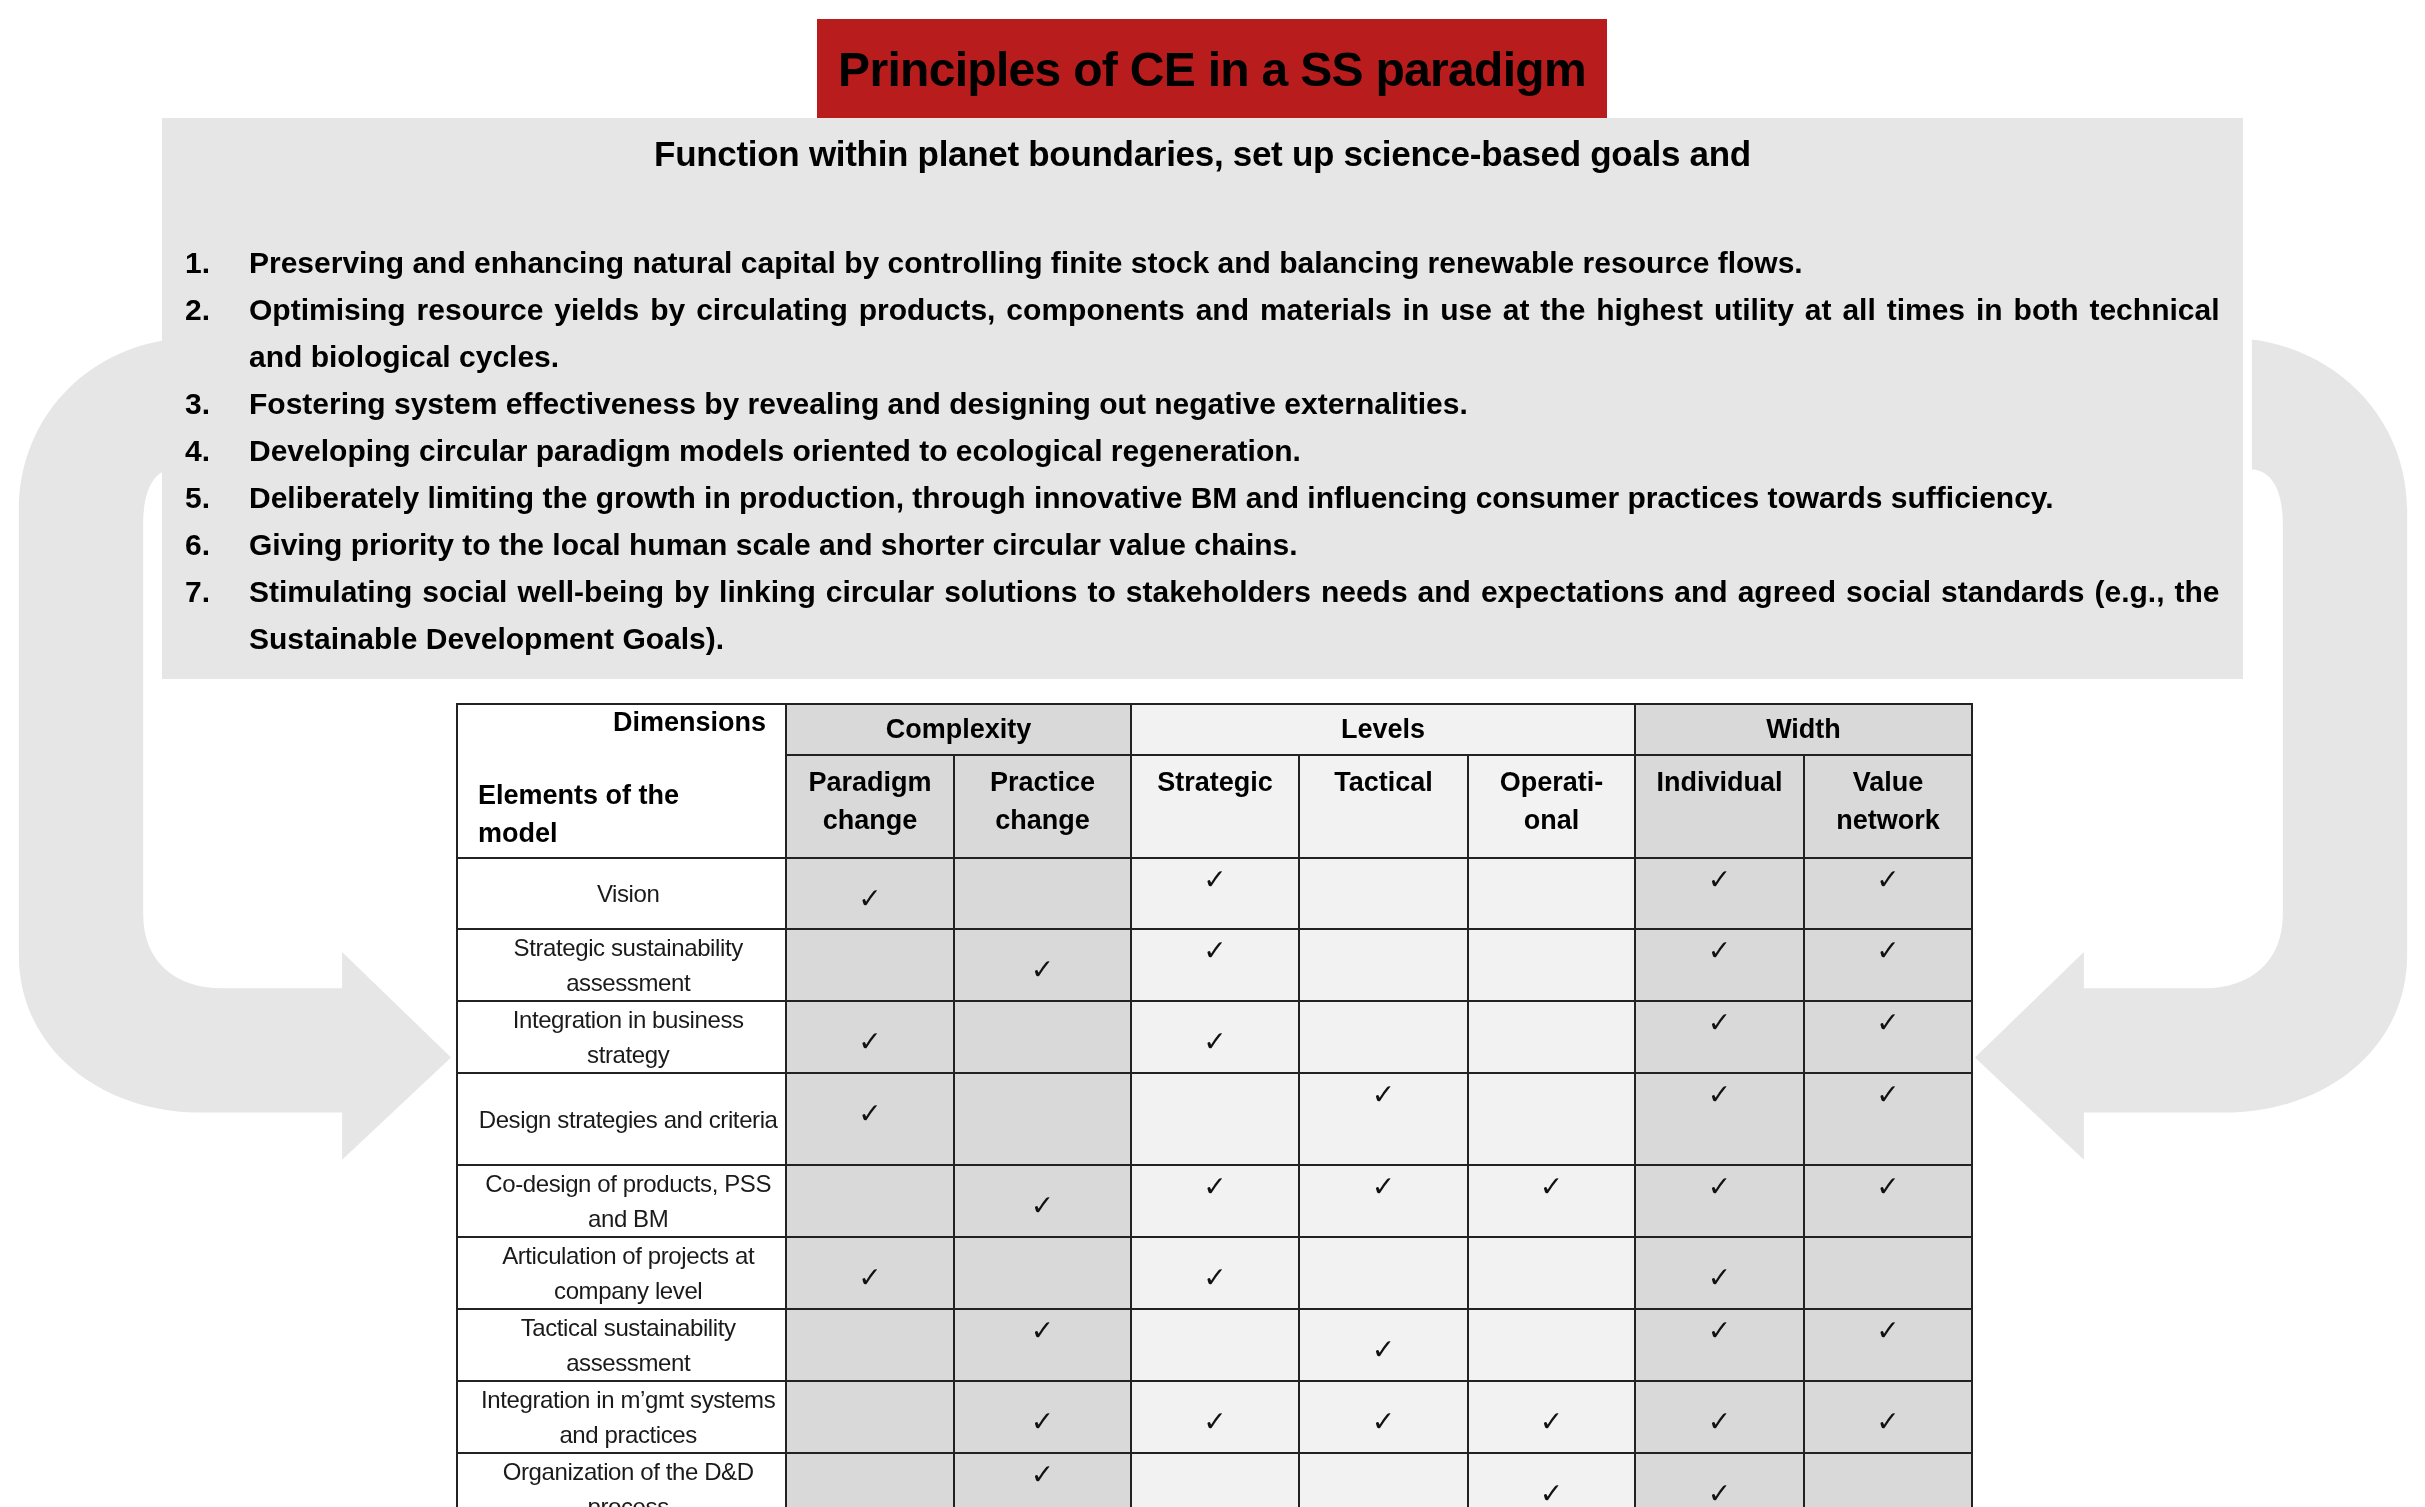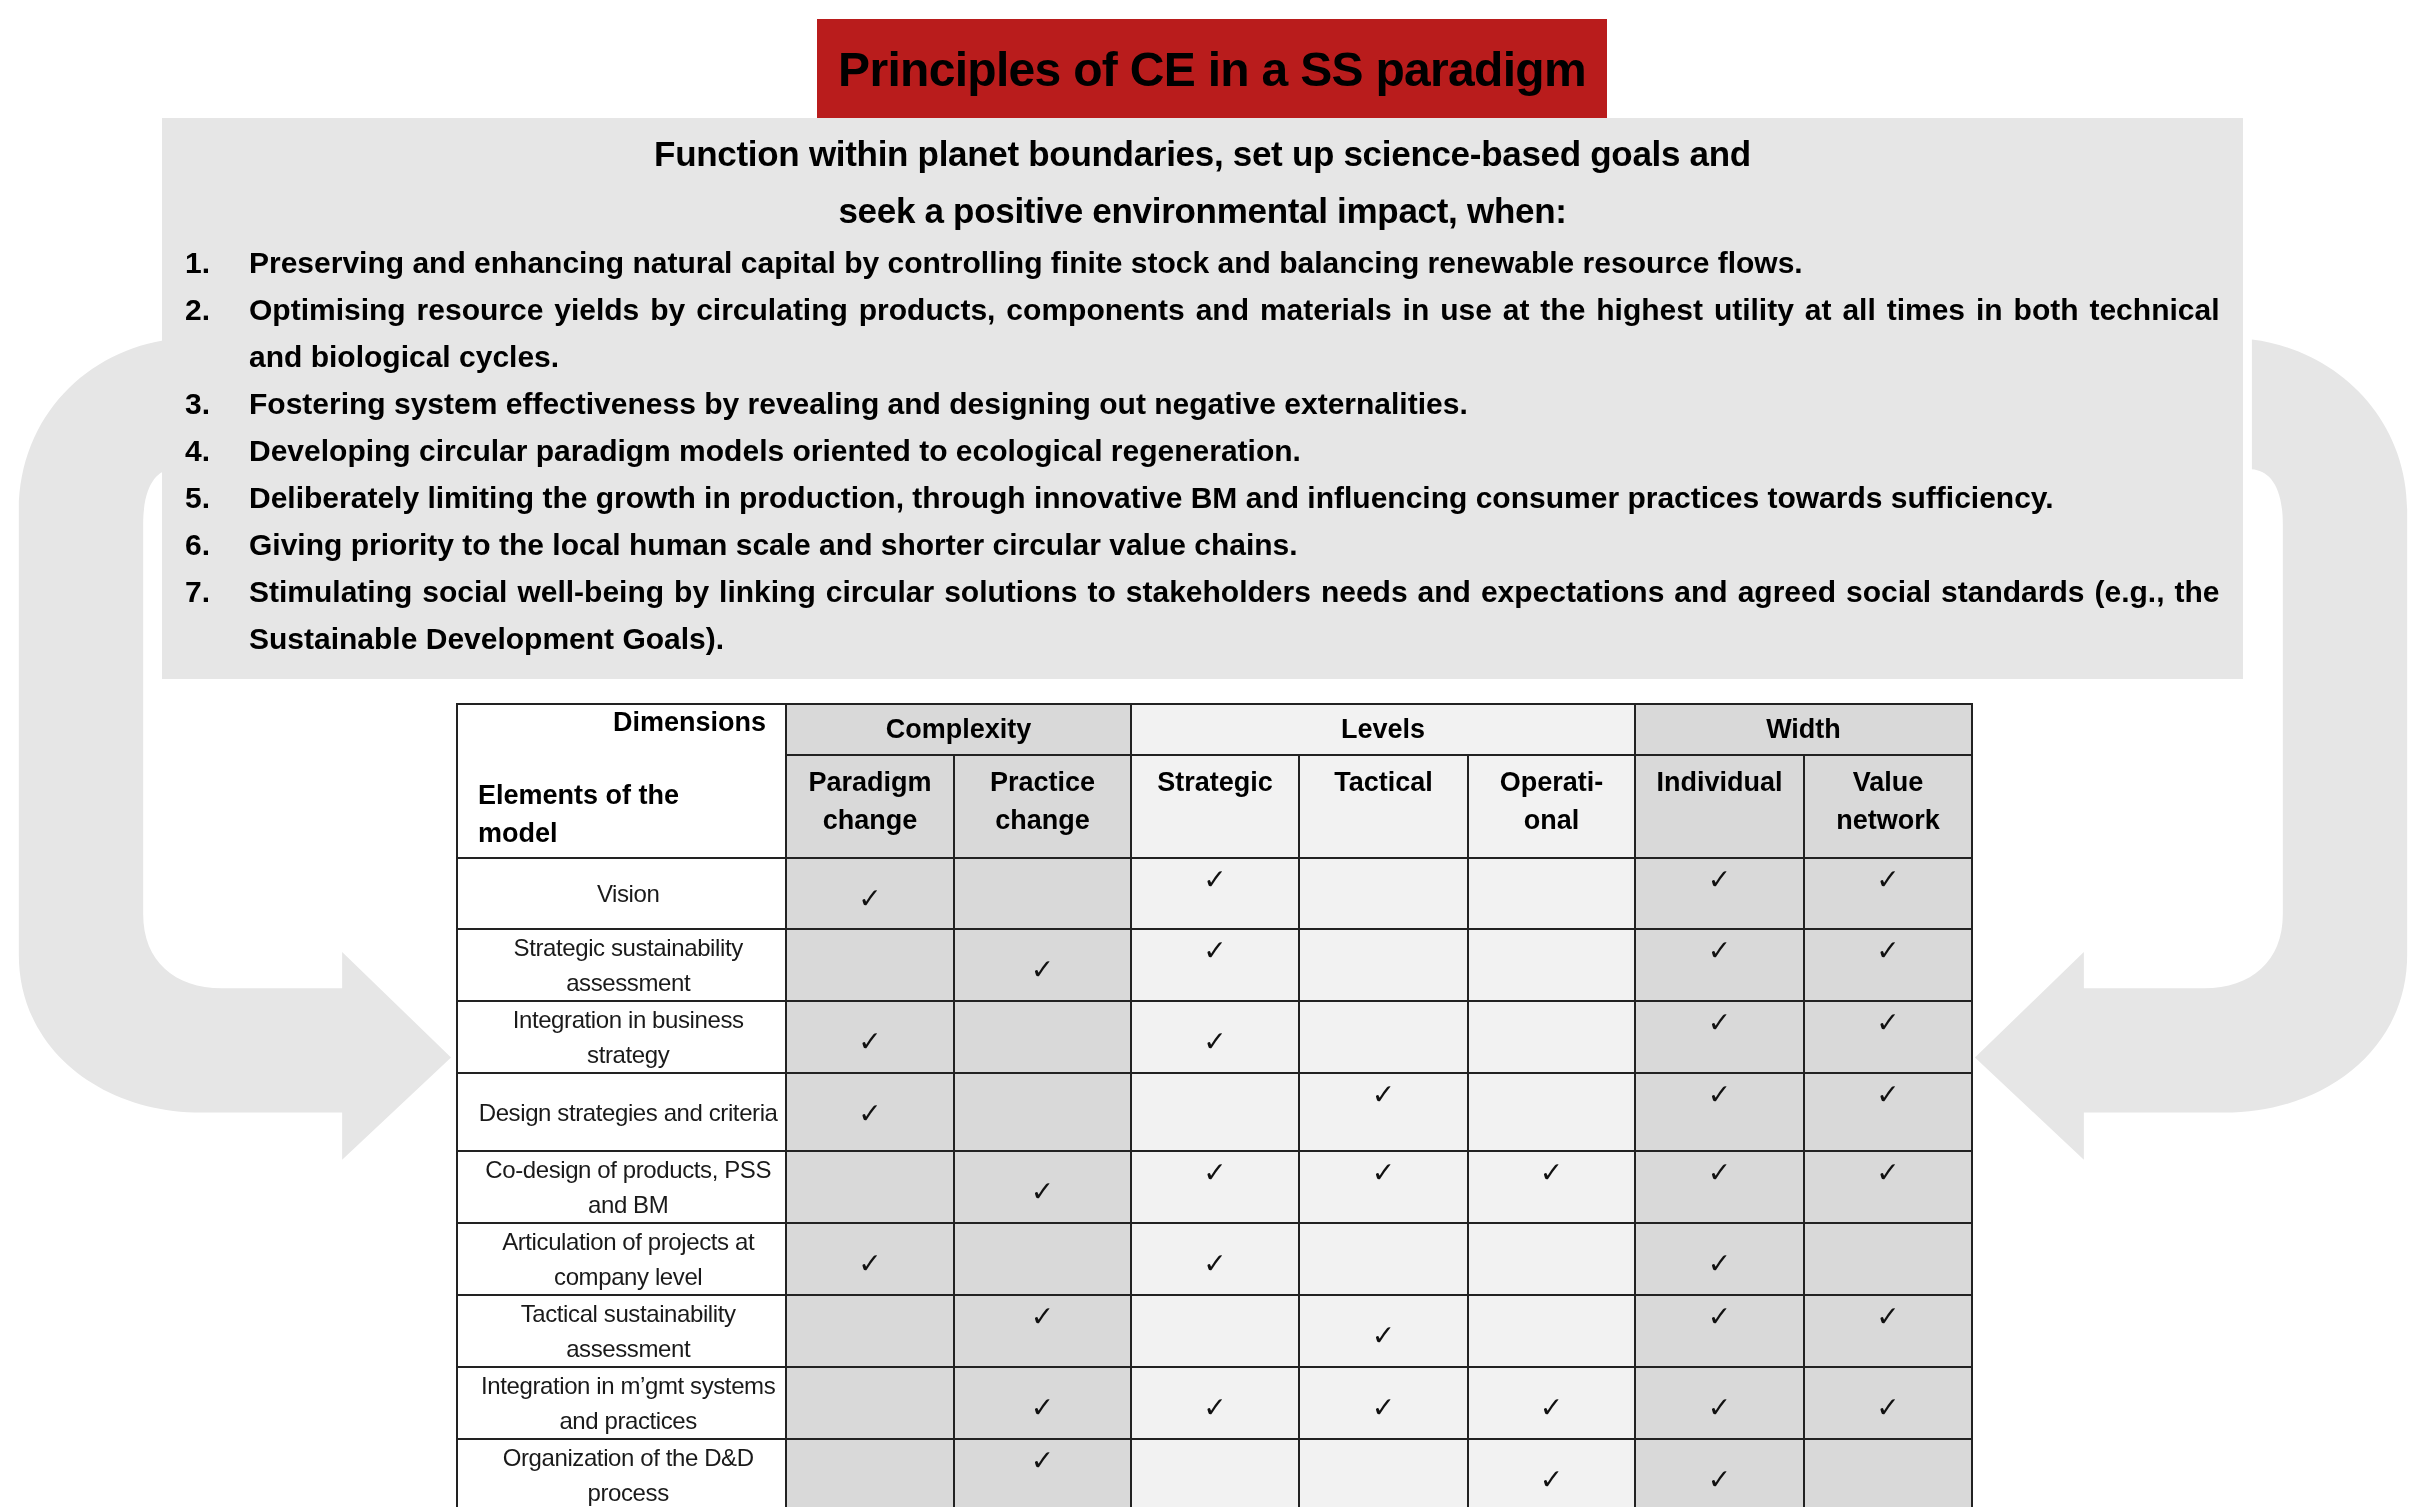--- a/index.html
+++ b/index.html
@@ -50,21 +50,20 @@
 
   <path d="M 3350 505 C 3474 520, 3581 620, 3581 760 L 3581 1420 C 3581 1560, 3459 1655, 3309 1655 L 3100 1655 L 3100 1725 L 2938 1573 L 3100 1416 L 3100 1470 L 3279 1470 C 3349 1470, 3396 1430, 3396 1360 L 3396 780 C 3396 720, 3374 700, 3350 698 Z" fill="#e6e6e6"></path>
 </svg>
 
 <div class="title-tab">
   <span>Principles of CE in a SS paradigm</span>
 </div>
 
 <div class="principles">
   <div class="subtitle l1">Function within planet boundaries, set up science-based goals and</div>
-  <div class="subtitle l2">seek a positive environmental impact, when:</div>
   <div class="plist">
     <div class="pitem">
       <span class="num">1.</span>
       <span class="txt">Preserving and enhancing natural capital by controlling finite stock and balancing renewable resource flows.</span>
     </div>
     <div class="pitem">
       <span class="num">2.</span>
       <span class="txt">Optimising resource yields by circulating products, components and materials in use at the highest utility at all times in both technical and biological cycles.</span>
     </div>
     <div class="pitem">
@@ -190,21 +189,21 @@
         </td>
         <td class="cell c-light"></td>
         <td class="cell c-light"></td>
         <td class="cell c-dark">
           <span class="check top">✓</span>
         </td>
         <td class="cell c-dark">
           <span class="check top">✓</span>
         </td>
       </tr>
-      <tr style="height: 78px;">
+      <tr style="height: 92px;">
         <td class="elem c-white">Design strategies and criteria</td>
         <td class="cell c-dark">
           <span class="check mid">✓</span>
         </td>
         <td class="cell c-dark"></td>
         <td class="cell c-light"></td>
         <td class="cell c-light">
           <span class="check top">✓</span>
         </td>
         <td class="cell c-light"></td>

